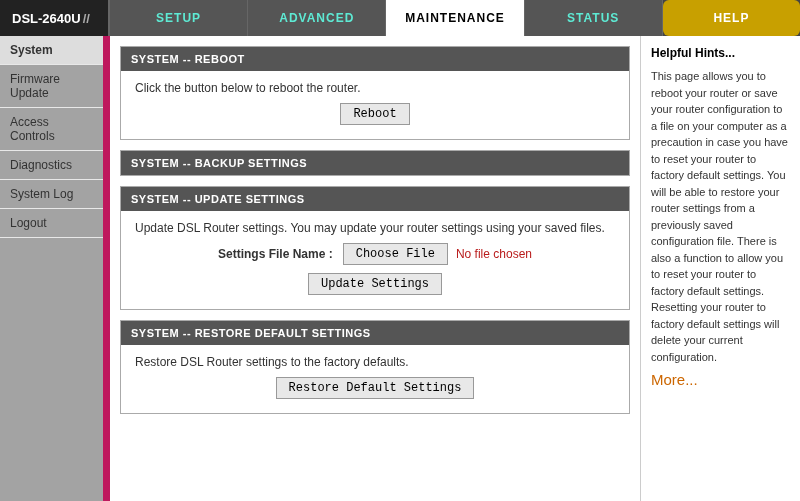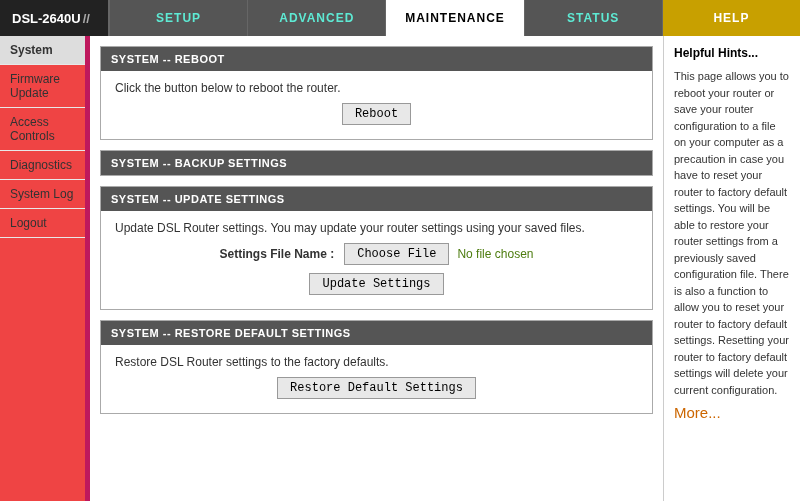--- a/index.html
+++ b/index.html
@@ -46,33 +46,34 @@
       display: flex;
       align-items: center;
       justify-content: center;
       background: #c8a000;
       color: #fff;
       font-size: 12px;
       font-weight: bold;
       letter-spacing: 1px;
       cursor: pointer;
       min-width: 90px;
+      border-radius: 6px;
     }
 
     
     #main-layout {
       display: flex;
       height: calc(501px - 36px);
     }
 
     
     #sidebar {
-      width: 90px;
-      background: #ef4444;
-      border-right: 5px solid #be185d;
+      width: 110px;
+      background: #a3a3a3;
+      border-right: 7px solid #be185d;
       padding-top: 0;
     }
     .sidebar-item {
       padding: 7px 10px;
       color: #333;
       font-size: 12px;
       cursor: pointer;
       border-bottom: 1px solid #e8e8e8;
     }
     .sidebar-item.active {
@@ -132,28 +133,28 @@
       align-items: center;
       margin: 8px 0;
       justify-content: center;
     }
     .file-row label {
       font-weight: bold;
       margin-right: 10px;
       white-space: nowrap;
     }
     .file-no-chosen {
-      color: #4d7c0f;
+      color: #b91c1c;
       font-size: 12px;
       margin-left: 8px;
     }
 
     
     #help-panel {
-      width: 137px;
+      width: 160px;
       background: #fff;
       border-left: 1px solid #ccc;
       padding: 10px 10px;
       font-size: 11px;
       color: #333;
       overflow-y: auto;
     }
     #help-panel h3 {
       font-size: 12px;
       font-weight: bold;

